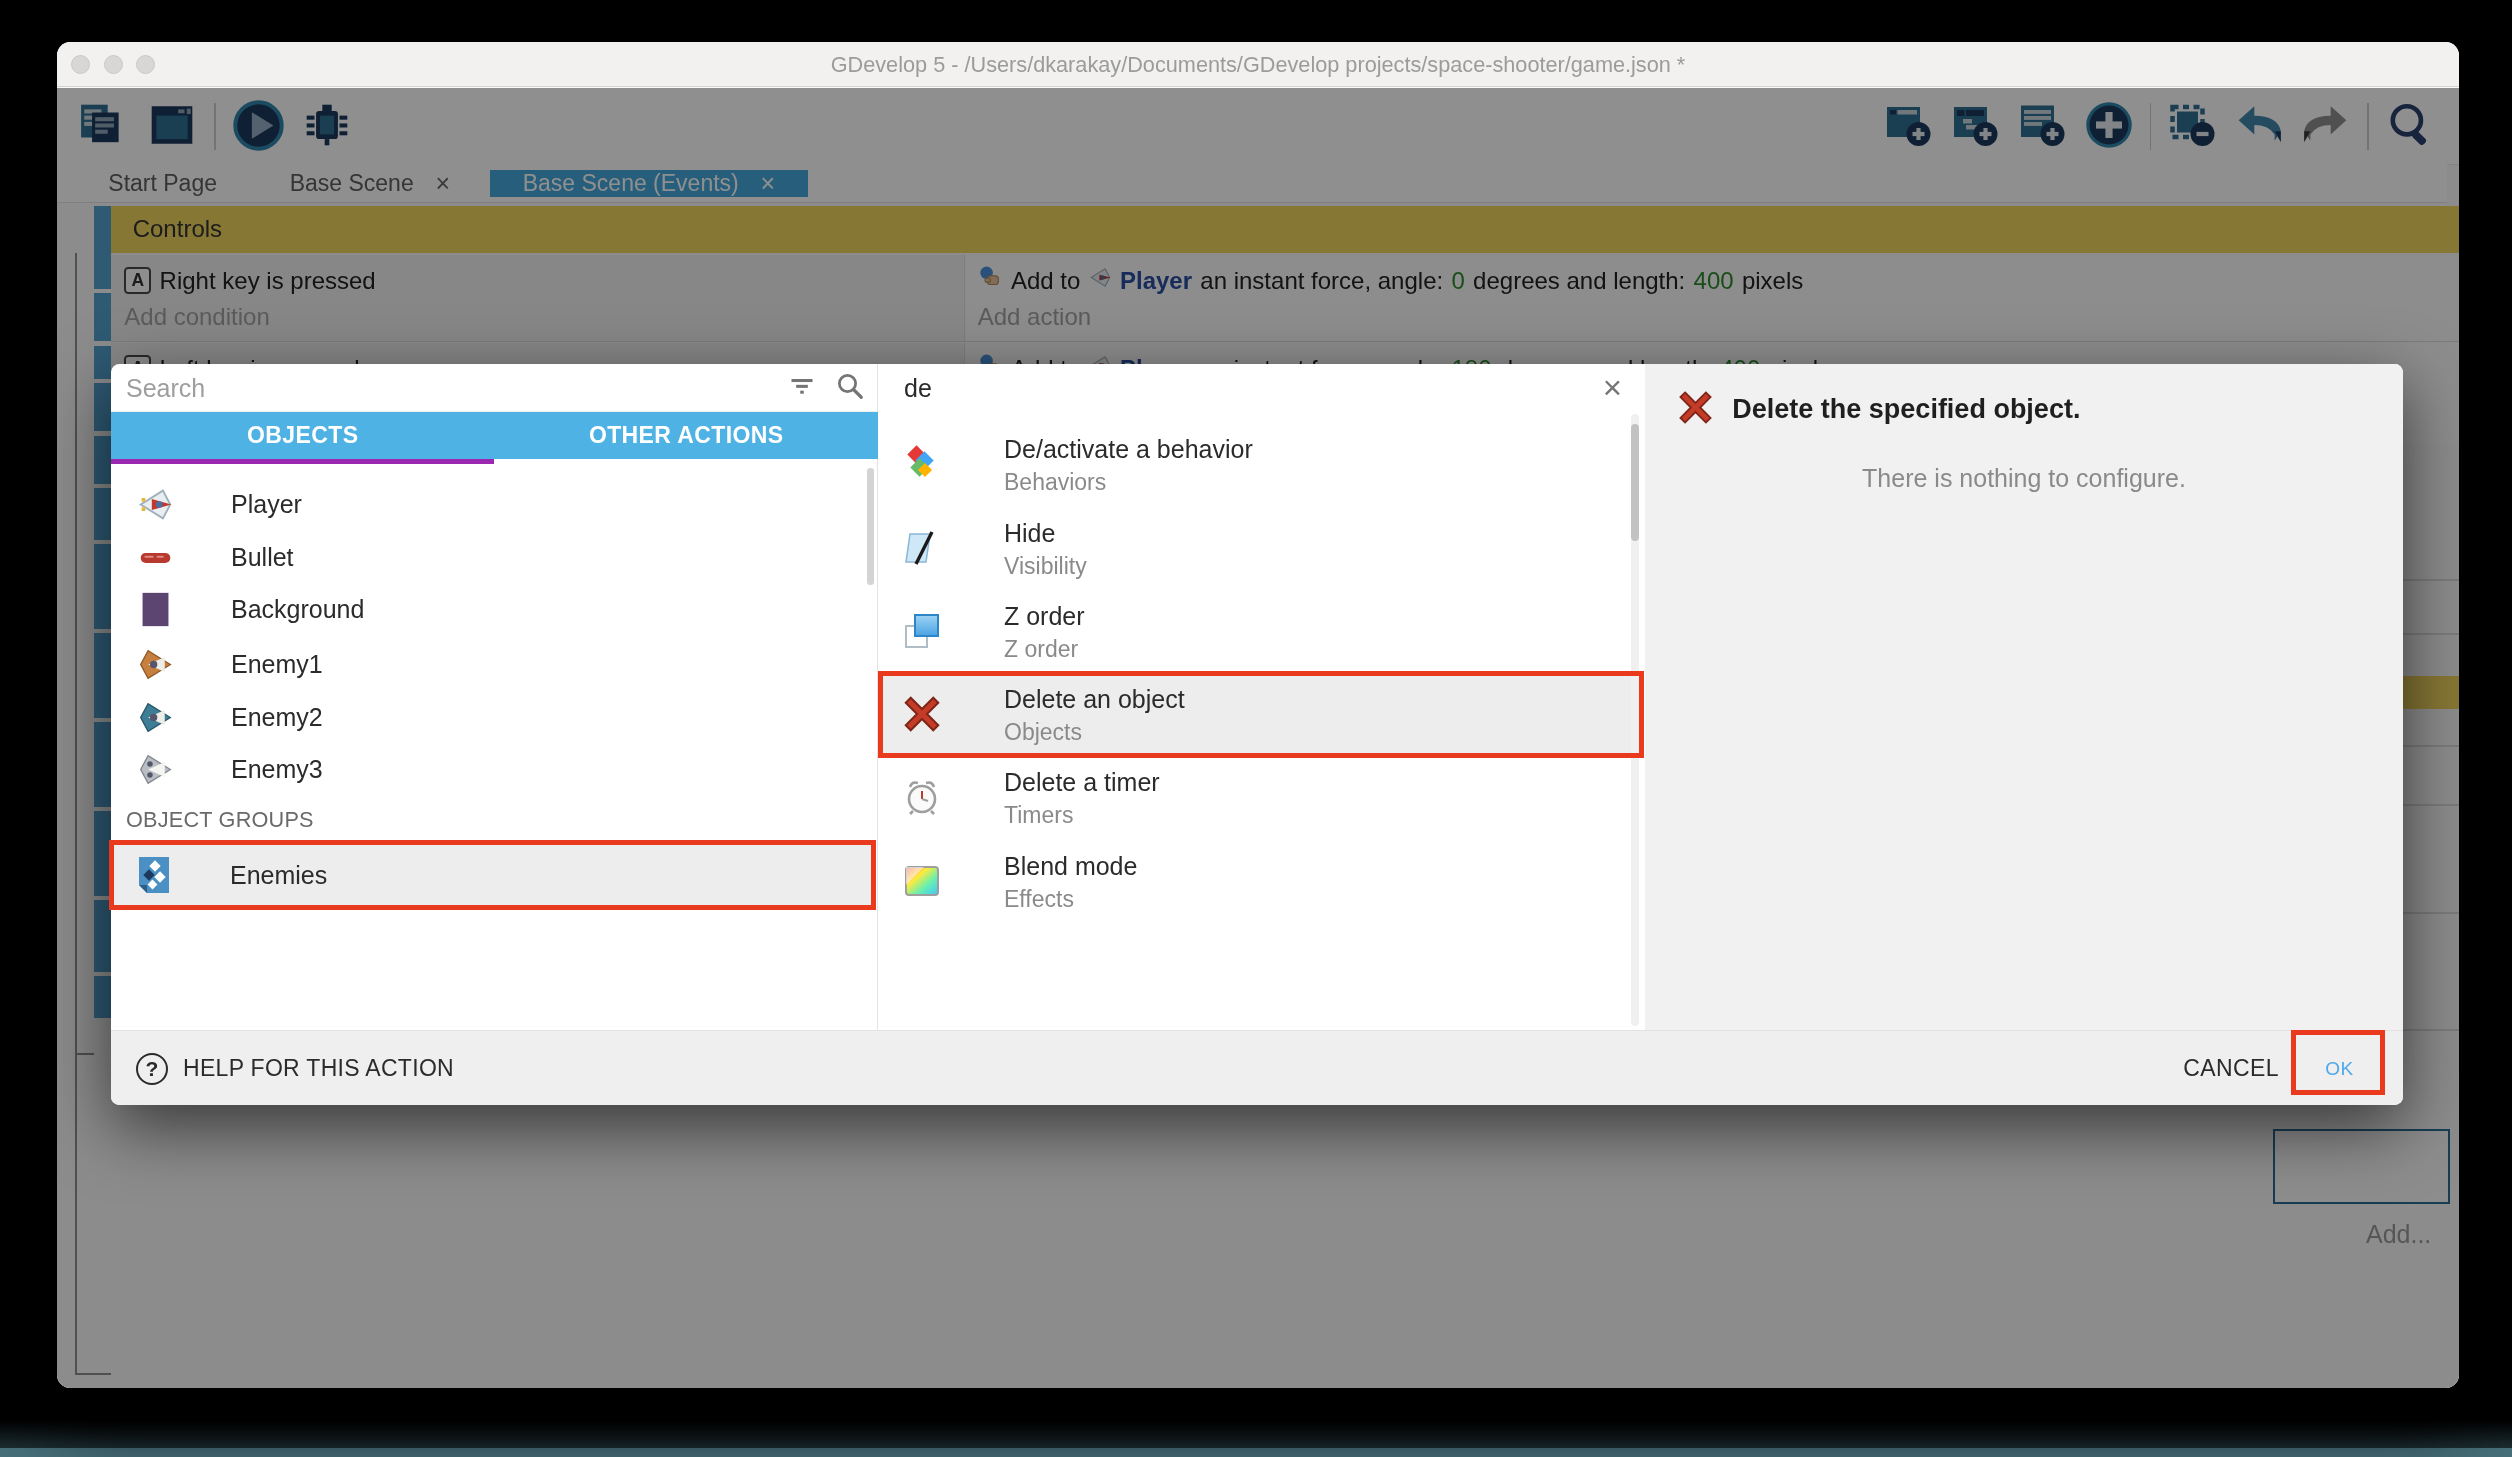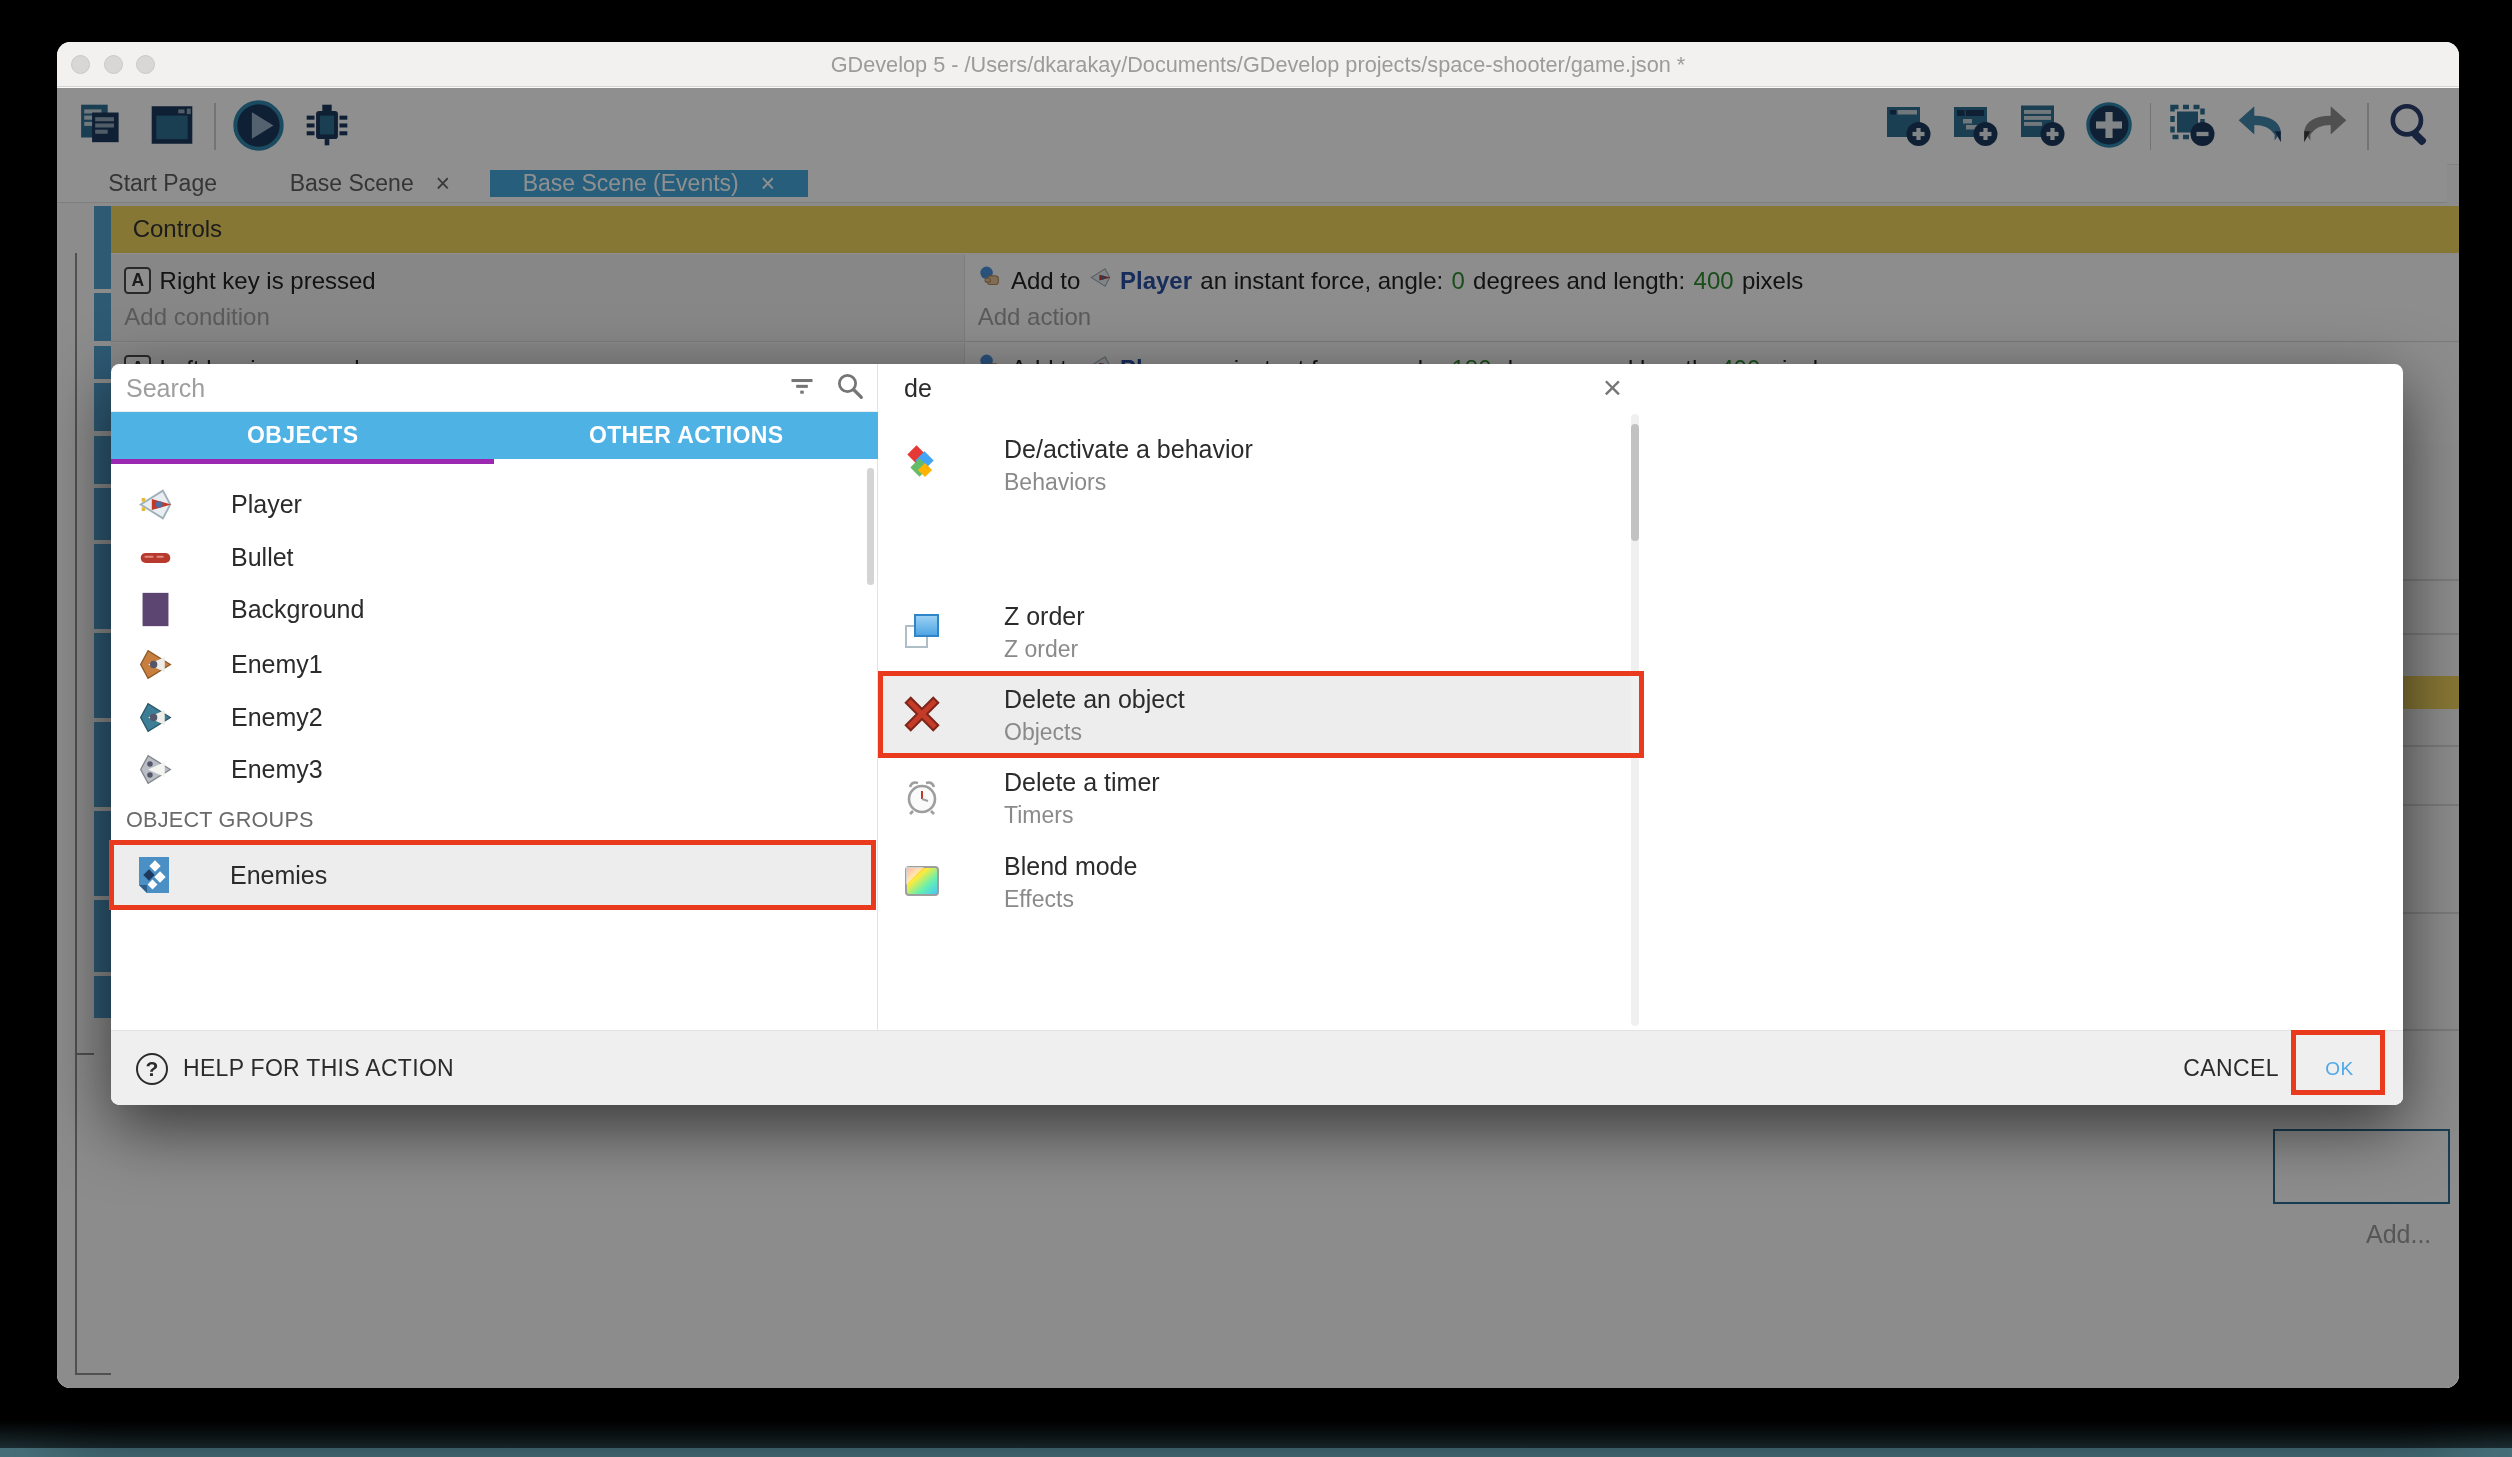--- a/index.html
+++ b/index.html
@@ -459,20 +459,28 @@
       <div class="act-item" style="top:58px">
         <span class="ic"><svg width="40" height="40" viewBox="0 0 40 40">
               <rect x="8" y="4" width="13" height="13" transform="rotate(45 14.5 10.5)" fill="#E53935"></rect>
               <rect x="16" y="10" width="13" height="13" transform="rotate(45 22.5 16.5)" fill="#42A5F5"></rect>
               <rect x="11" y="17" width="13" height="13" transform="rotate(45 17.5 23.5)" fill="#66BB6A"></rect>
               <rect x="18" y="21" width="10" height="10" transform="rotate(45 23 26)" fill="#FFB300"></rect>
             </svg></span>
         <span class="t">De/activate a behavior</span>
         <span class="c">Behaviors</span>
       </div>
+      <div class="act-item" style="top:142px">
+        <span class="ic"><svg width="40" height="40" viewBox="0 0 40 40">
+              <polygon points="8,6 28,6 24,34 4,34" fill="#CFE8F7" stroke="#8AB6D6" stroke-width="1.5"></polygon>
+              <line x1="30" y1="4" x2="14" y2="36" stroke="#1A1A1A" stroke-width="3.4"></line>
+            </svg></span>
+        <span class="t">Hide</span>
+        <span class="c">Visibility</span>
+      </div>
       <div class="act-item" style="top:225px">
         <span class="ic"><svg width="40" height="40" viewBox="0 0 40 40">
               <defs>
                 <linearGradient id="zg" x1="0" y1="0" x2="0" y2="1">
                   <stop offset="0" stop-color="#9FD3F5"></stop>
                   <stop offset="1" stop-color="#4AA3E3"></stop>
                 </linearGradient>
               </defs>
               <rect x="4" y="15" width="21" height="21" fill="#FFFFFF" stroke="#AEBDC6" stroke-width="2"></rect>
               <rect x="13" y="4" width="23" height="21" fill="url(#zg)" stroke="#2E86C9" stroke-width="2"></rect>
@@ -514,20 +522,29 @@
               <polygon points="4,6 22,6 4,24" fill="rgba(255,255,255,0.55)"></polygon>
             </svg></span>
         <span class="t">Blend mode</span>
         <span class="c">Effects</span>
       </div>
 
       <div class="mc-track"></div>
       <div class="mc-thumb"></div>
     </div>
 
+    <div class="dlg-right">
+      <div class="detail-head">
+        <span><svg width="37" height="37" viewBox="0 0 32 32">
+              <path d="M7 3 L16 12 L25 3 L29 7 L20 16 L29 25 L25 29 L16 20 L7 29 L3 25 L12 16 L3 7 Z" fill="#C43B28" stroke="#7E2518" stroke-width="1.6"></path>
+            </svg></span>
+        <span class="detail-title">Delete the specified object.</span>
+      </div>
+      <div class="detail-body">There is nothing to configure.</div>
+    </div>
 
     <div class="dlg-footer">
       <div class="help-btn">
         <span class="help-q">?</span>
         <span>HELP FOR THIS ACTION</span>
       </div>
       <div class="cancel-btn">CANCEL</div>
       <div class="ok-btn">OK</div>
     </div>
 

